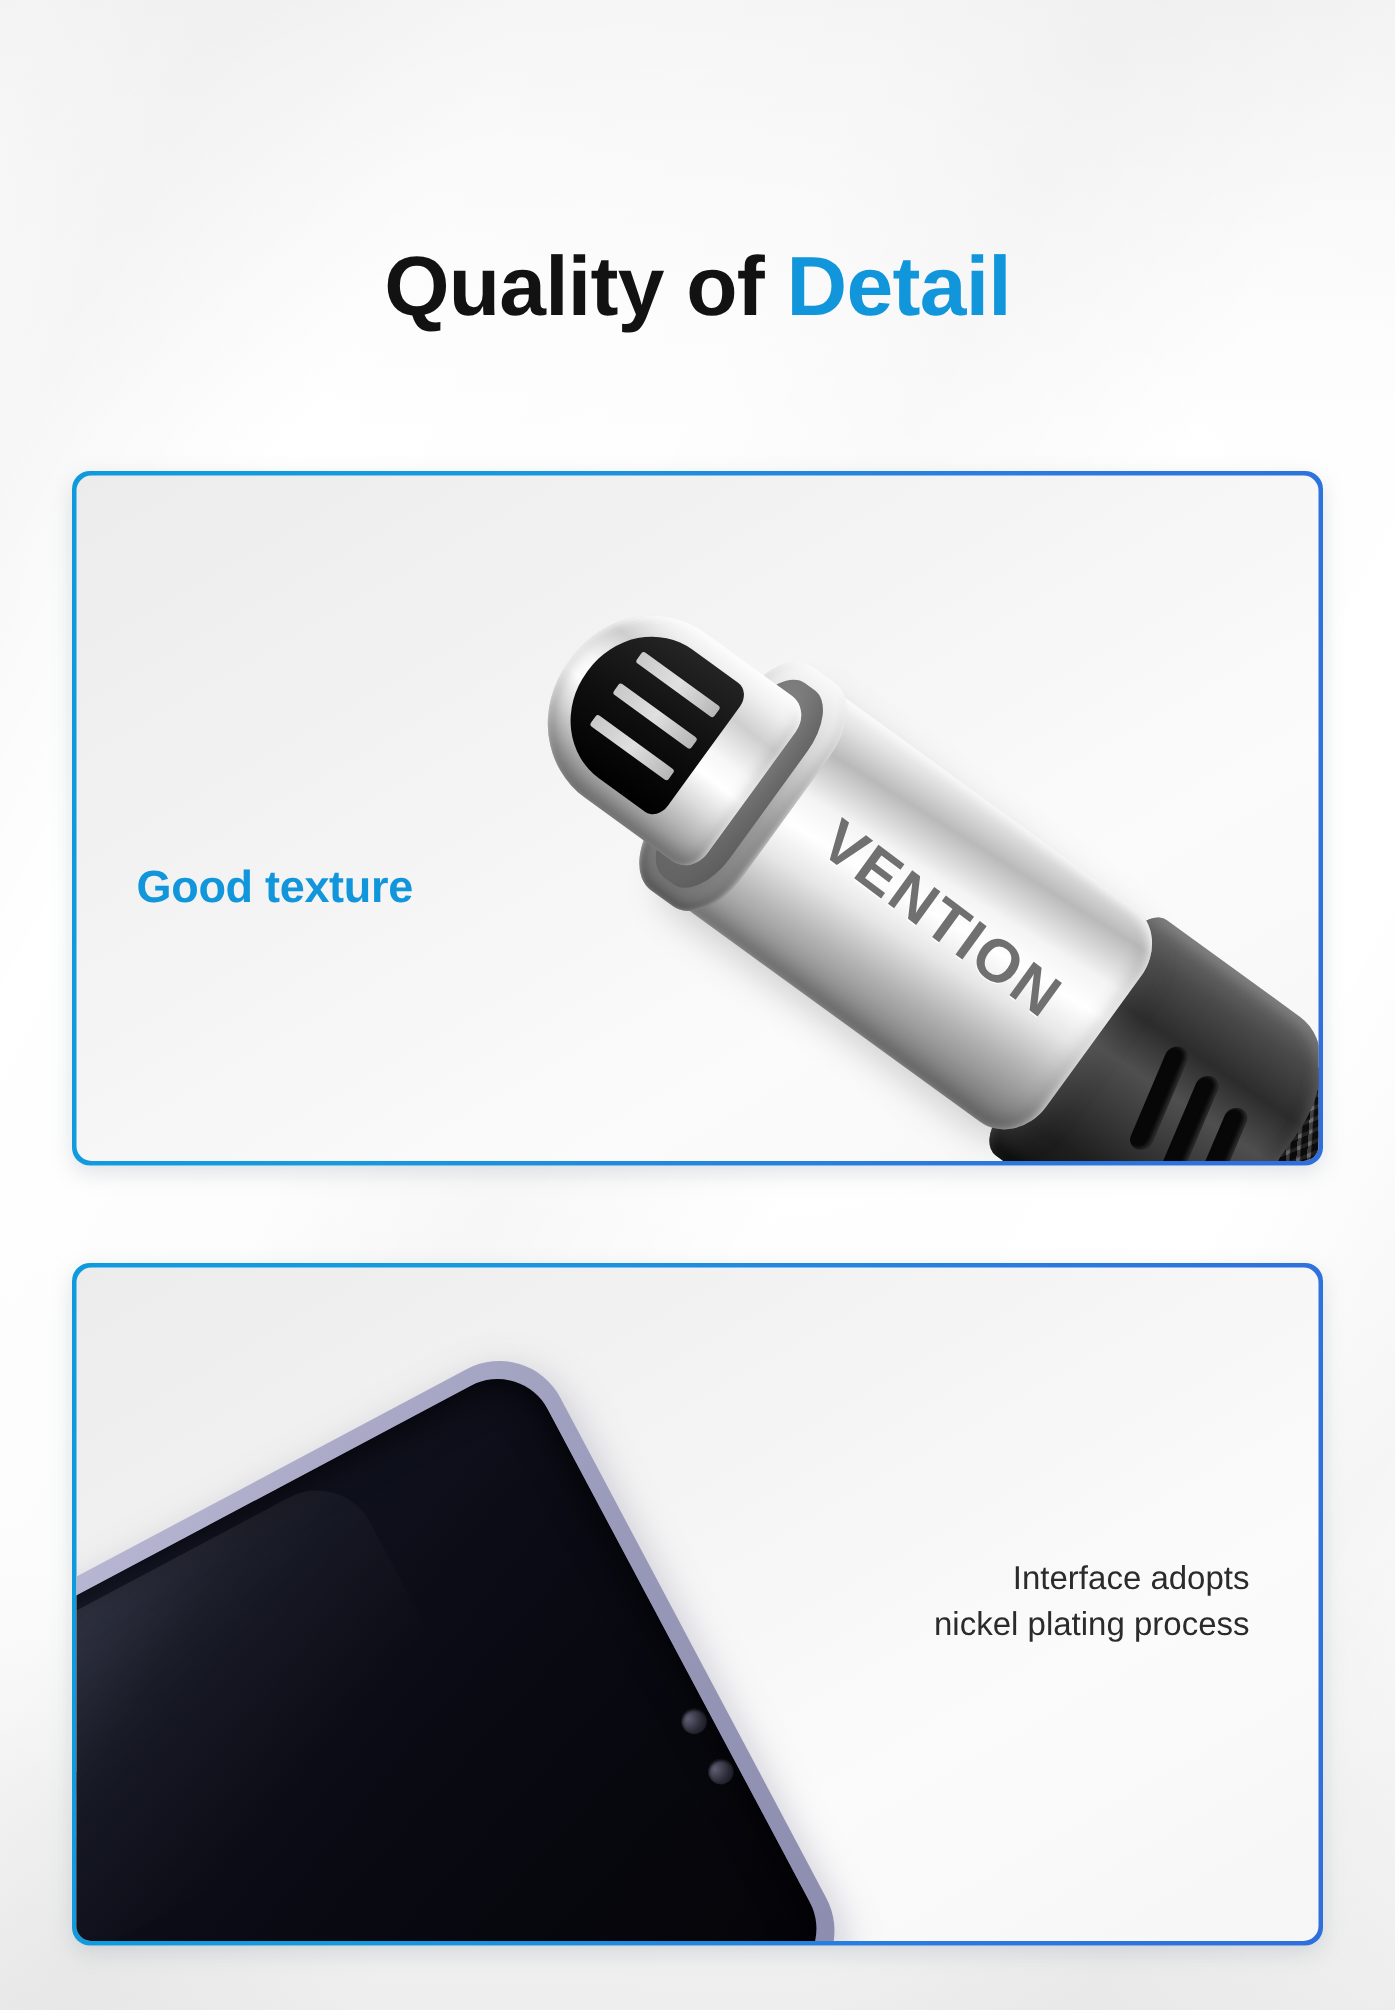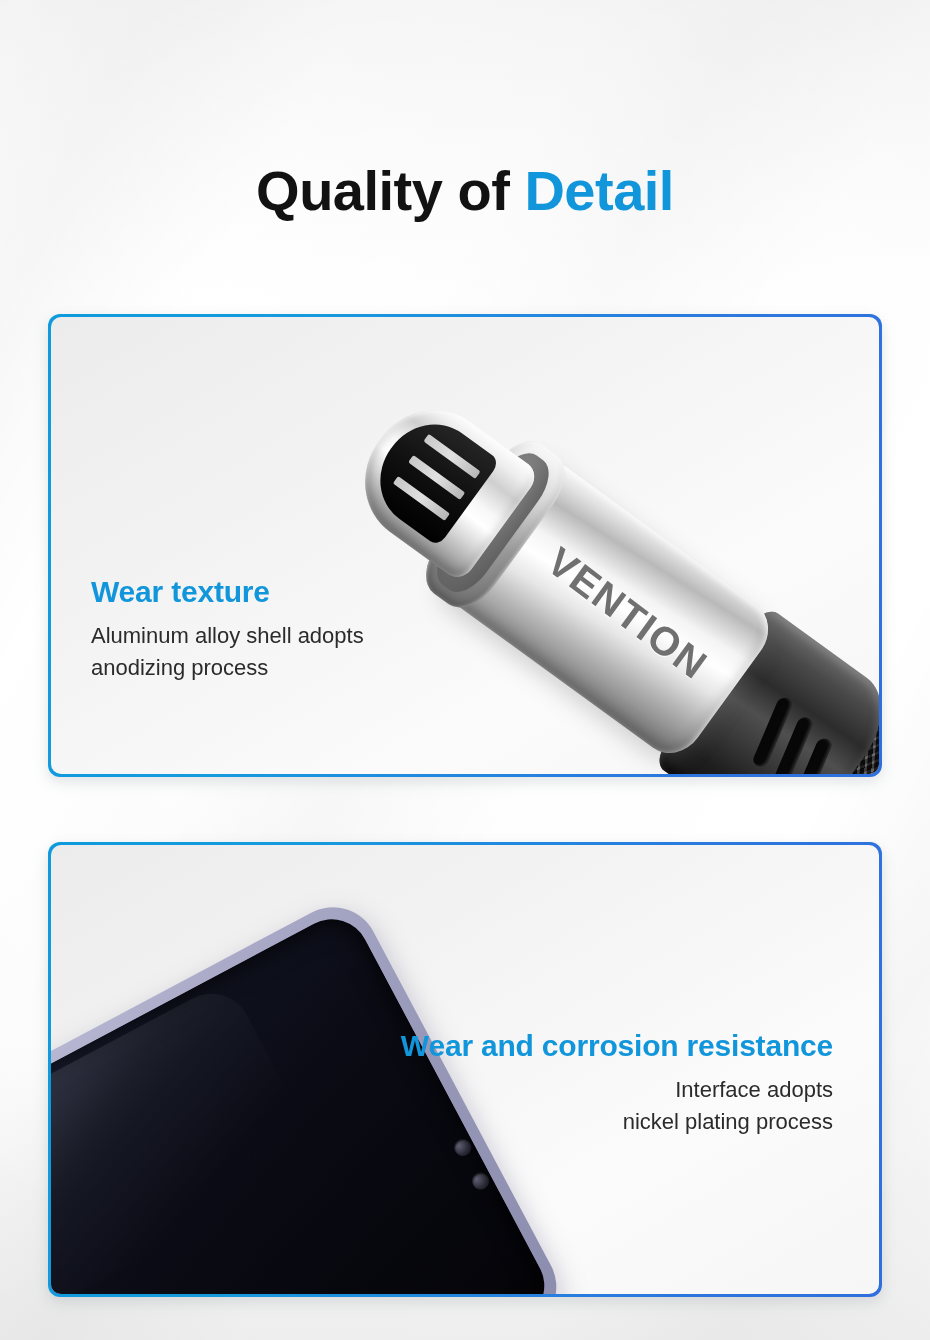--- a/index.html
+++ b/index.html
@@ -319,23 +319,21 @@
           <div class="c1-cavity">
             <div class="c1-pin p1"></div>
             <div class="c1-pin p2"></div>
             <div class="c1-pin p3"></div>
           </div>
           <div class="c1-logo">VENTION</div>
         </div>
       </div>
 
       <div class="txt-block" id="block-1">
-        <div class="txt-head">Wear texture</div>
-        <div class="txt-body">Aluminum  alloy shell adopts
-anodizing process</div>
+        <div class="txt-head">Good texture</div>
       </div>
 
     </div>
   </div>
 
   <div class="card" id="card-2">
     <div class="card-inner">
 
       <div class="art">
         <div class="c2-shadow"></div>
@@ -350,21 +348,20 @@
           <div class="c2-hole h2"></div>
         </div>
 
         <div class="c2-loop">
           
         </div>
 
       </div>
 
       <div class="txt-block" id="block-2">
-        <div class="txt-head">Wear and corrosion resistance</div>
         <div class="txt-body">Interface adopts
 nickel plating process</div>
       </div>
 
     </div>
   </div>
 
 </div>
 
 </body></html>

